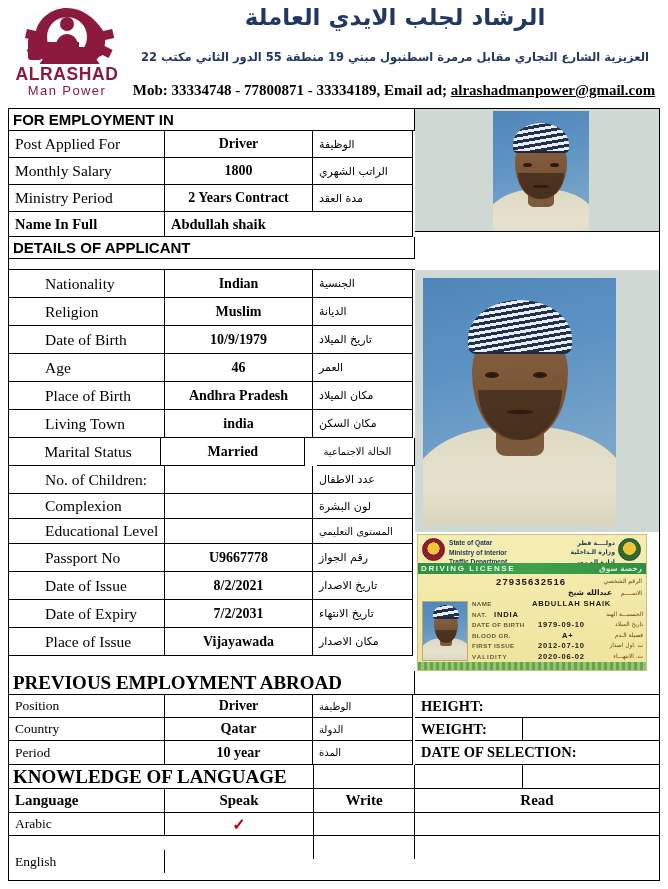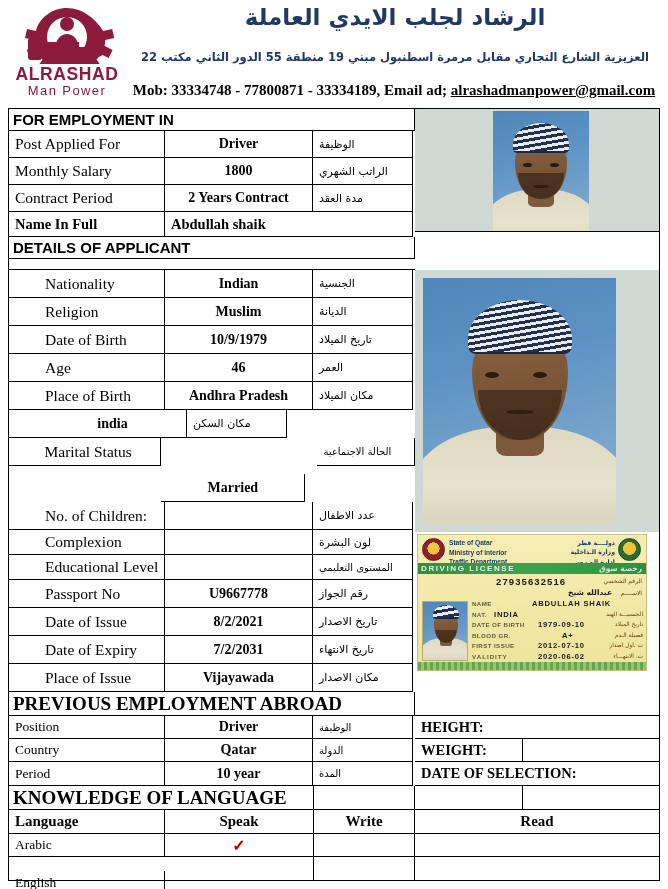--- a/index.html
+++ b/index.html
@@ -345,21 +345,21 @@
         <div class="cell c-label" style="height:27px;">Post Applied For</div>
         <div class="cell c-value" style="height:27px;">Driver</div>
         <div class="cell c-ar" style="height:27px;">الوظيفة</div>
       </div>
       <div class="row">
         <div class="cell c-label" style="height:27px;text-align:center;">Monthly Salary</div>
         <div class="cell c-value" style="height:27px;">1800</div>
         <div class="cell c-ar" style="height:27px;">الراتب الشهري</div>
       </div>
       <div class="row">
-        <div class="cell c-label" style="height:27px;">Contract Period</div>
+        <div class="cell c-label" style="height:27px;">Ministry Period</div>
         <div class="cell c-value" style="height:27px;">2 Years Contract</div>
         <div class="cell c-ar" style="height:27px;">مدة العقد</div>
       </div>
       <div class="row">
         <div class="cell c-label" style="height:25px;font-weight:bold;font-size:14.5px;">Name In Full</div>
         <div class="cell" style="width:248px;height:25px;font-weight:bold;font-size:14.5px;border-right:1px solid #000;">Abdullah shaik</div>
       </div>
       <div class="sect sect-sans" style="height:22px;border-right:1px solid #000;">DETAILS OF APPLICANT</div>
     </div>
 
@@ -411,27 +411,28 @@
         <div class="cell c-ar" style="height:28px;">العمر</div>
       </div>
       <div class="row">
         <div class="cell" style="width:30px;height:28px;border-right:none;"></div>
         <div class="cell" style="width:126px;height:28px;font-size:15.5px;">Place of Birth</div>
         <div class="cell c-value" style="height:28px;">Andhra Pradesh</div>
         <div class="cell c-ar" style="height:28px;">مكان الميلاد</div>
       </div>
       <div class="row">
         <div class="cell" style="width:30px;height:28px;border-right:none;"></div>
+        <div class="cell" style="width:126px;height:28px;font-size:15.5px;">Living Town</div>
         <div class="cell c-value" style="height:28px;">india</div>
         <div class="cell c-ar" style="height:28px;">مكان السكن</div>
       </div>
       <div class="row">
         <div class="cell" style="width:30px;height:28px;border-right:none;"></div>
         <div class="cell" style="width:126px;height:28px;font-size:15.5px;">Marital Status</div>
-        <div class="cell c-value" style="height:28px;margin-top:36px;">Married</div>
+        <div class="cell c-value" style="height:28px;">Married</div>
         <div class="cell c-ar" style="height:28px;font-size:10px;margin-left:12px;">الحالة الاجتماعية</div>
       </div>
       <div class="row">
         <div class="cell" style="width:30px;height:28px;border-right:none;"></div>
         <div class="cell" style="width:126px;height:28px;font-size:15.5px;">No. of Children:</div>
         <div class="cell c-value" style="height:28px;"></div>
         <div class="cell c-ar" style="height:28px;">عدد الاطفال</div>
       </div>
       <div class="row">
         <div class="cell" style="width:30px;height:25px;border-right:none;"></div>

